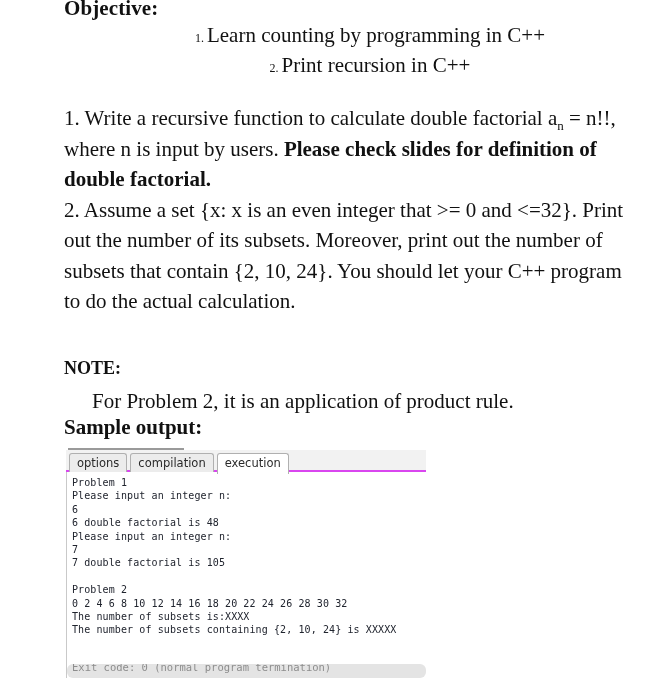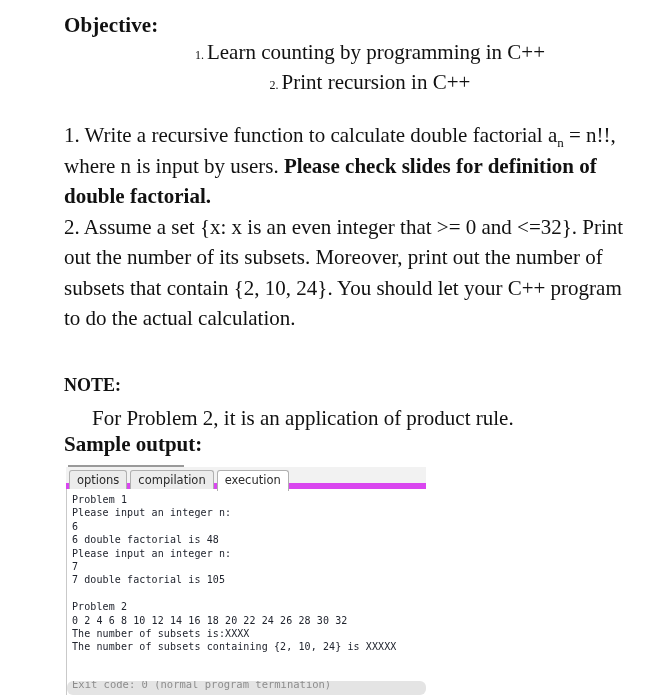--- a/index.html
+++ b/index.html
@@ -11,21 +11,21 @@
     width: 661px;
     height: 700px;
     overflow: hidden;
     font-family: "Liberation Serif", "DejaVu Serif", serif;
     color: #111111;
     position: relative;
   }
 
   .page {
     position: absolute;
-    left: 0; top: 17px;
+    left: 0; top: 0;
     width: 661px;
     height: 660px;
   }
 
   
   .objective-heading {
     position: absolute;
     left: 64px;
     top: -4px;
     font-size: 21px;
@@ -109,21 +109,21 @@
     top: 450px;
     width: 360px;
     height: 228px;
     background: #fdfdfd;
     overflow: hidden;
   }
   .tabstrip {
     position: relative;
     height: 22px;
     background: #f2f2f2;
-    border-bottom: 6px solid #d946ef;
+    border-bottom: 2px solid #d946ef;
     padding-left: 3px;
     box-sizing: border-box;
   }
   .tab {
     display: inline-block;
     font-family: "DejaVu Sans", "Liberation Sans", sans-serif;
     font-size: 11.5px;
     line-height: 15px;
     color: #2a2a2a;
     padding: 2px 7px 3px 7px;

